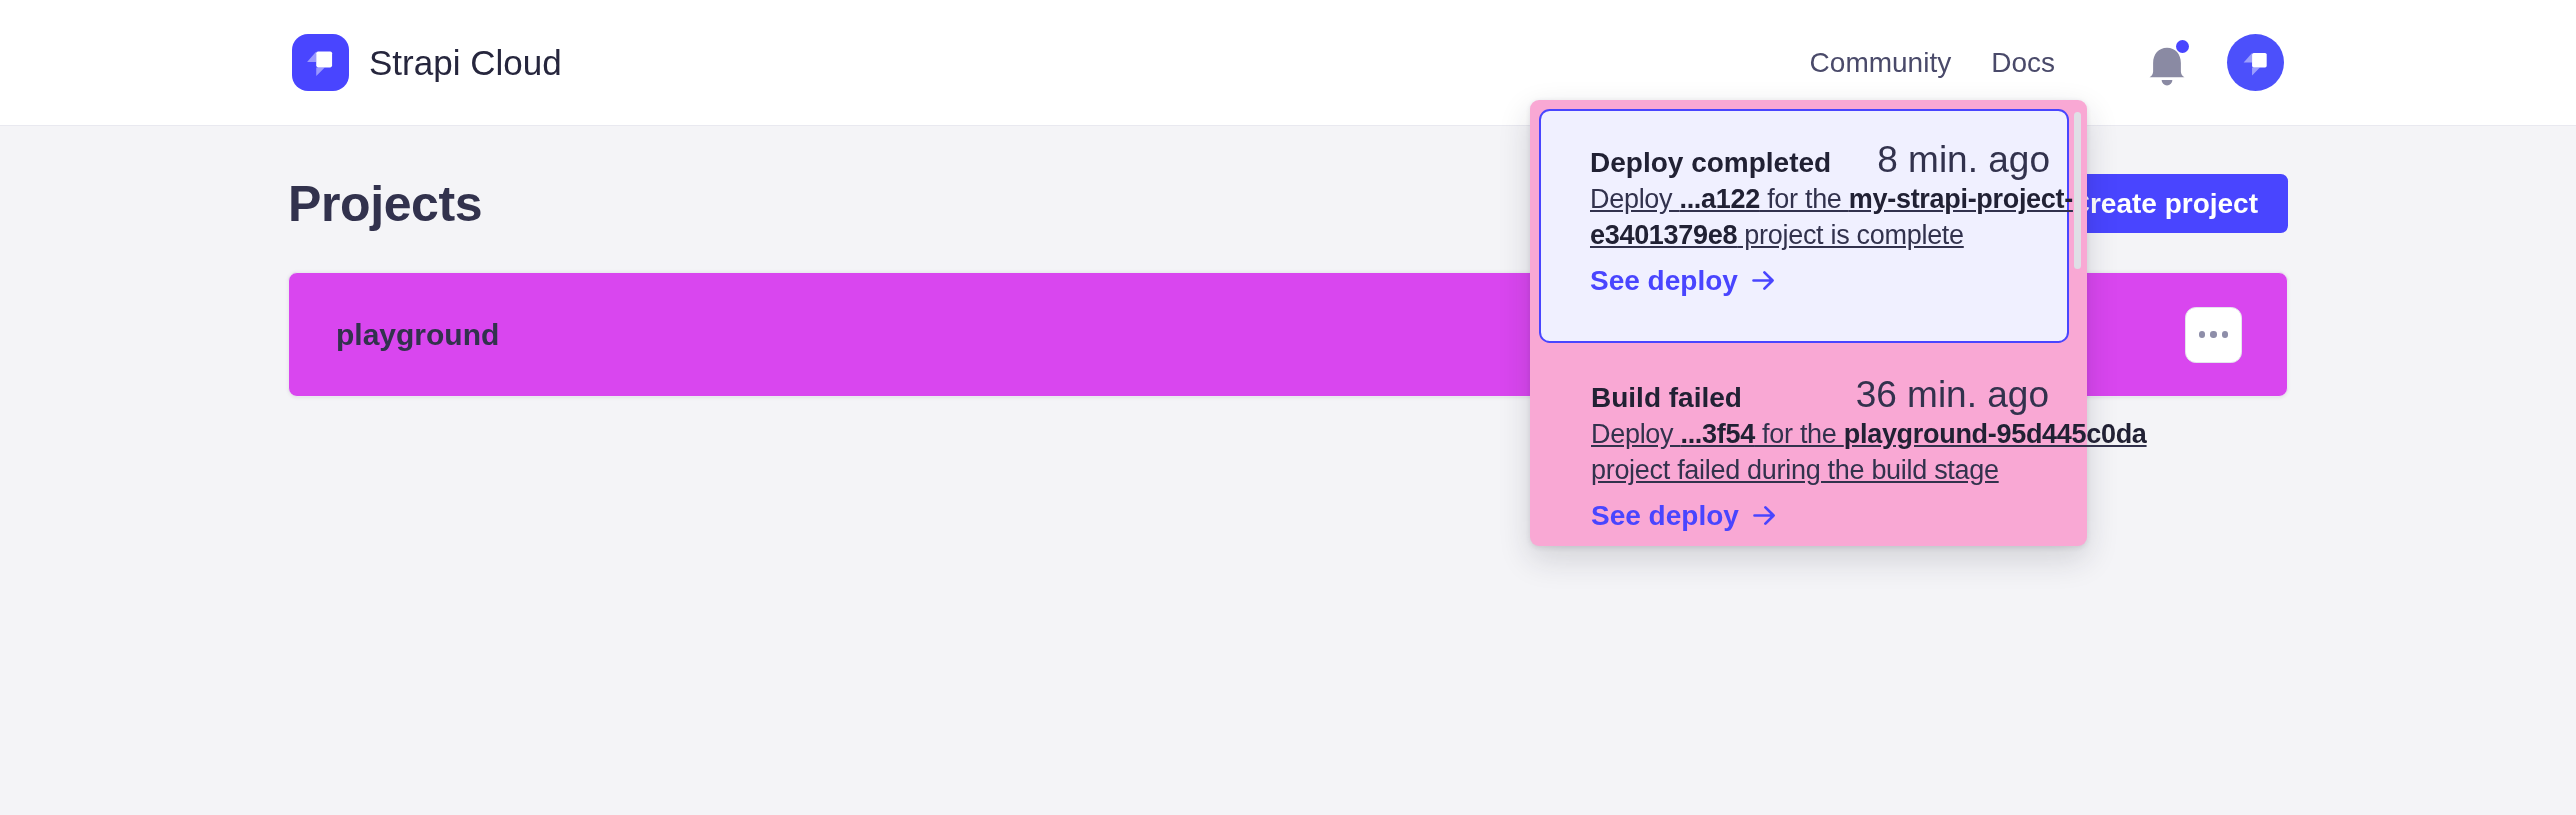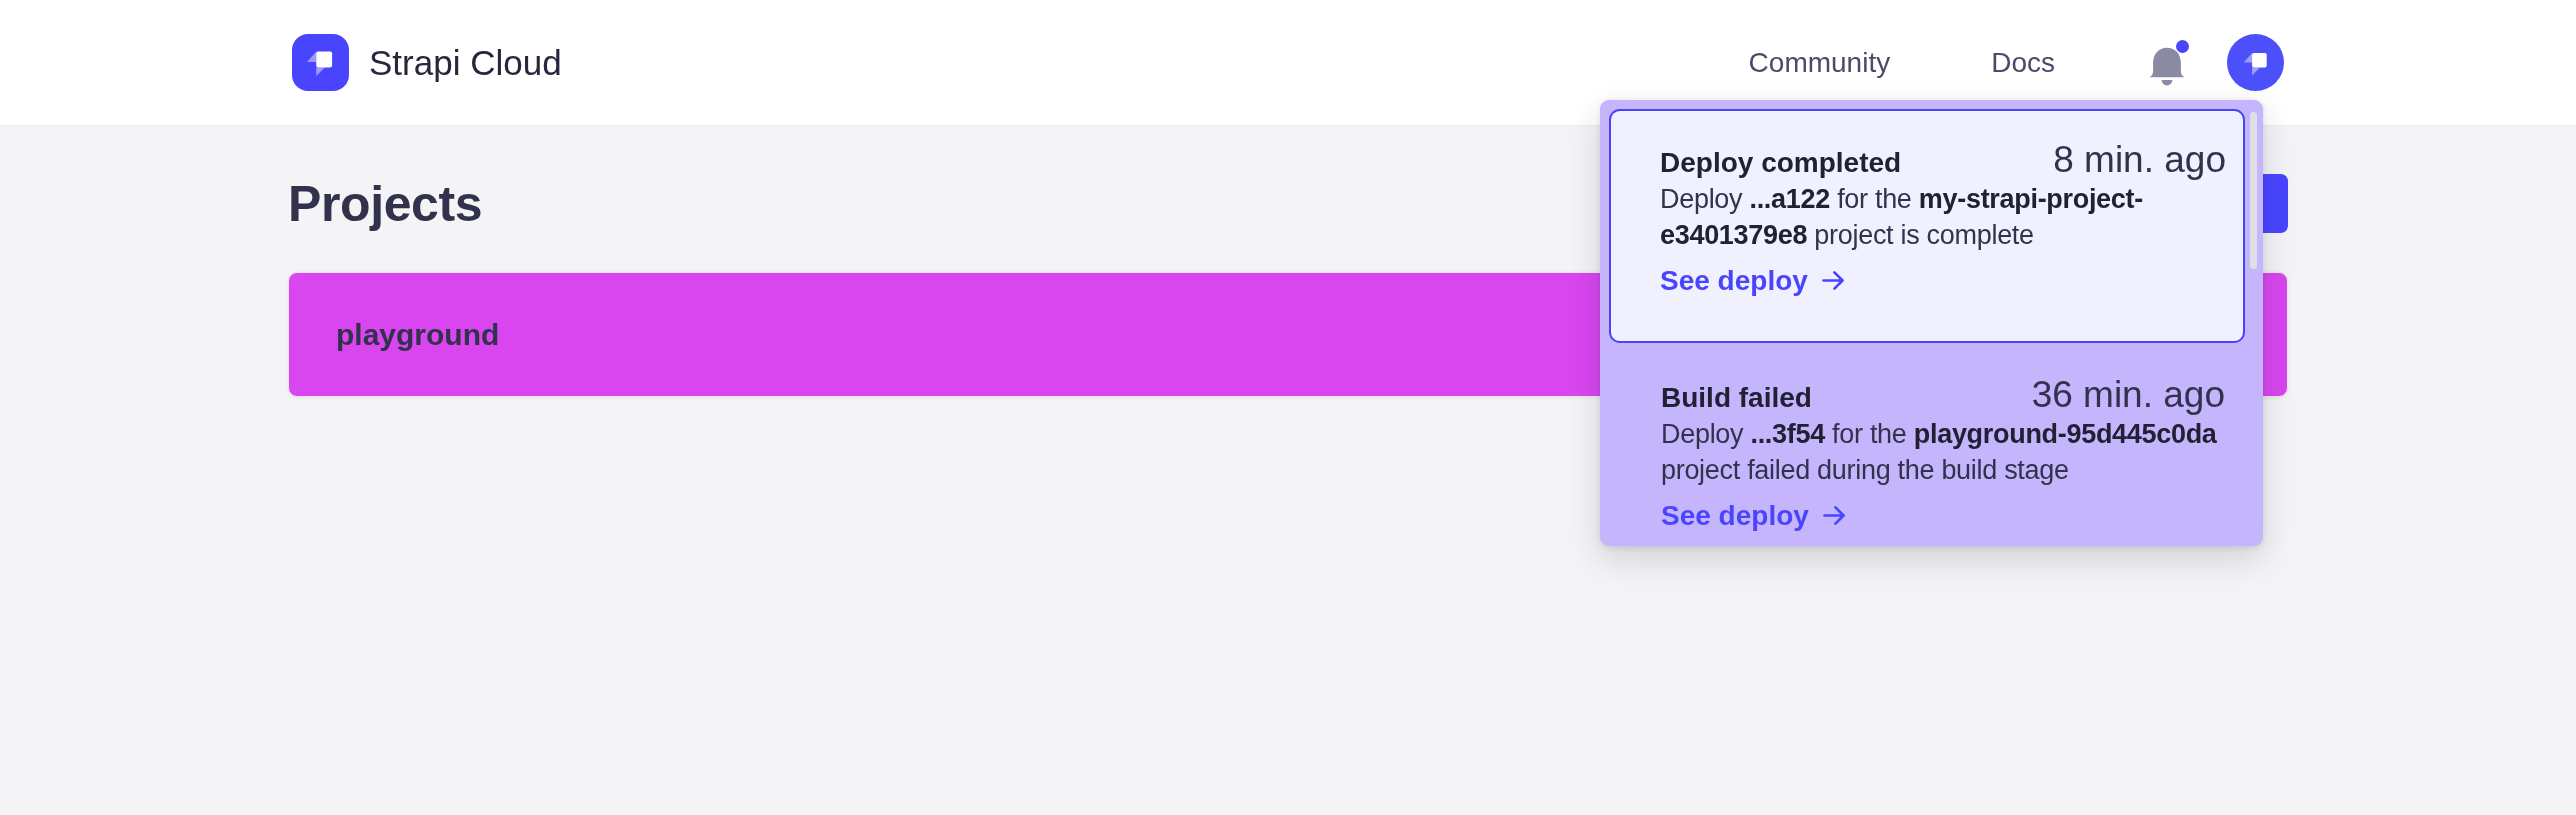--- a/index.html
+++ b/index.html
@@ -14,21 +14,21 @@
     height:126px; background:#FFFFFF; border-bottom:1.8px solid #E9E9F0;
     display:flex; align-items:center; padding:0 292px; position:relative; z-index:5;
   }
   .brand-logo {
     width:57px; height:57px; border-radius:16px; background:#4945FF;
     display:flex; align-items:center; justify-content:center; margin-right:20px; flex:0 0 auto;
   }
   .brand-name { font-size:35px; font-weight:400; color:#26263D; }
   .topbar-spacer { flex:1; }
   .nav-link { font-size:28px; color:#4A4A6A; cursor:pointer; }
-  .nav-link.community { margin-right:101px; }
+  .nav-link.community { margin-right:40px; }
   .nav-link.docs { margin-right:93px; }
   .bell-wrap { position:relative; width:41px; height:63px; margin-right:38px; cursor:pointer; }
   .bell-wrap svg { position:absolute; left:0; bottom:5.4px; }
   .bell-dot {
     position:absolute; top:9px; right:0; width:13.4px; height:13.4px;
     border-radius:50%; background:#4945FF;
   }
   .avatar {
     width:57px; height:57px; border-radius:50%; background:#4C50FB;
     display:flex; align-items:center; justify-content:center; cursor:pointer;
@@ -49,41 +49,41 @@
   }
   .project-name { font-size:30px; font-weight:600; color:#32324D; flex:1; }
   .more-btn {
     width:57px; height:56px; border-radius:10.7px; border:1.8px solid #E4E4EC; background:#FFFFFF;
     display:flex; align-items:center; justify-content:center; gap:5.4px; cursor:pointer;
   }
   .more-btn i { width:6.3px; height:6.3px; border-radius:50%; background:#8E8EA9; display:block; }
 
   
   .notif-panel {
-    position:absolute; left:1600px; top:100px; width:663px; height:446px;
-    background:#c4b5fd; border-radius:9px; z-index:30;
+    position:absolute; left:1530px; top:100px; width:557px; height:446px;
+    background:#f9a8d4; border-radius:9px; z-index:30;
     box-shadow:0 1.8px 5.4px rgba(33,33,52,0.10), 0 12.5px 32px rgba(33,33,52,0.16);
     padding:9px 18px 9px 9px;
   }
   .notif-scrollthumb {
     position:absolute; top:11.6px; right:6.3px; width:7.2px; height:157px;
     border-radius:3.6px; background:#DFDFE6;
   }
   .notif {
     padding:34px 20px 27px 52px; border-radius:10.7px; cursor:pointer;
   }
   .notif.highlighted {
     background:#F0F0FF; border:2.7px solid #4945FF;
     padding:31px 17px 35px 49px; height:234px;
   }
   .notif-head { display:flex; justify-content:space-between; align-items:baseline; line-height:36px; }
   .notif-title { font-size:28px; font-weight:700; color:#212134; }
   .notif-time { font-size:37px; font-weight:400; color:#32324D; }
   .notif-body { font-size:27px; line-height:36px; color:#32324D; letter-spacing:-0.3px; }
-  .notif-line { white-space:nowrap; }
+  .notif-line { white-space:nowrap;text-decoration:underline; }
   .seg-bold { font-weight:700; color:#212134; }
   .notif-link {
     margin-top:11.6px; display:flex; align-items:center; gap:11px;
     font-size:28px; font-weight:700; color:#4945FF; text-decoration:none; width:fit-content;
   }
 </style>
 </head>
 <body>
 
 <header class="topbar">

